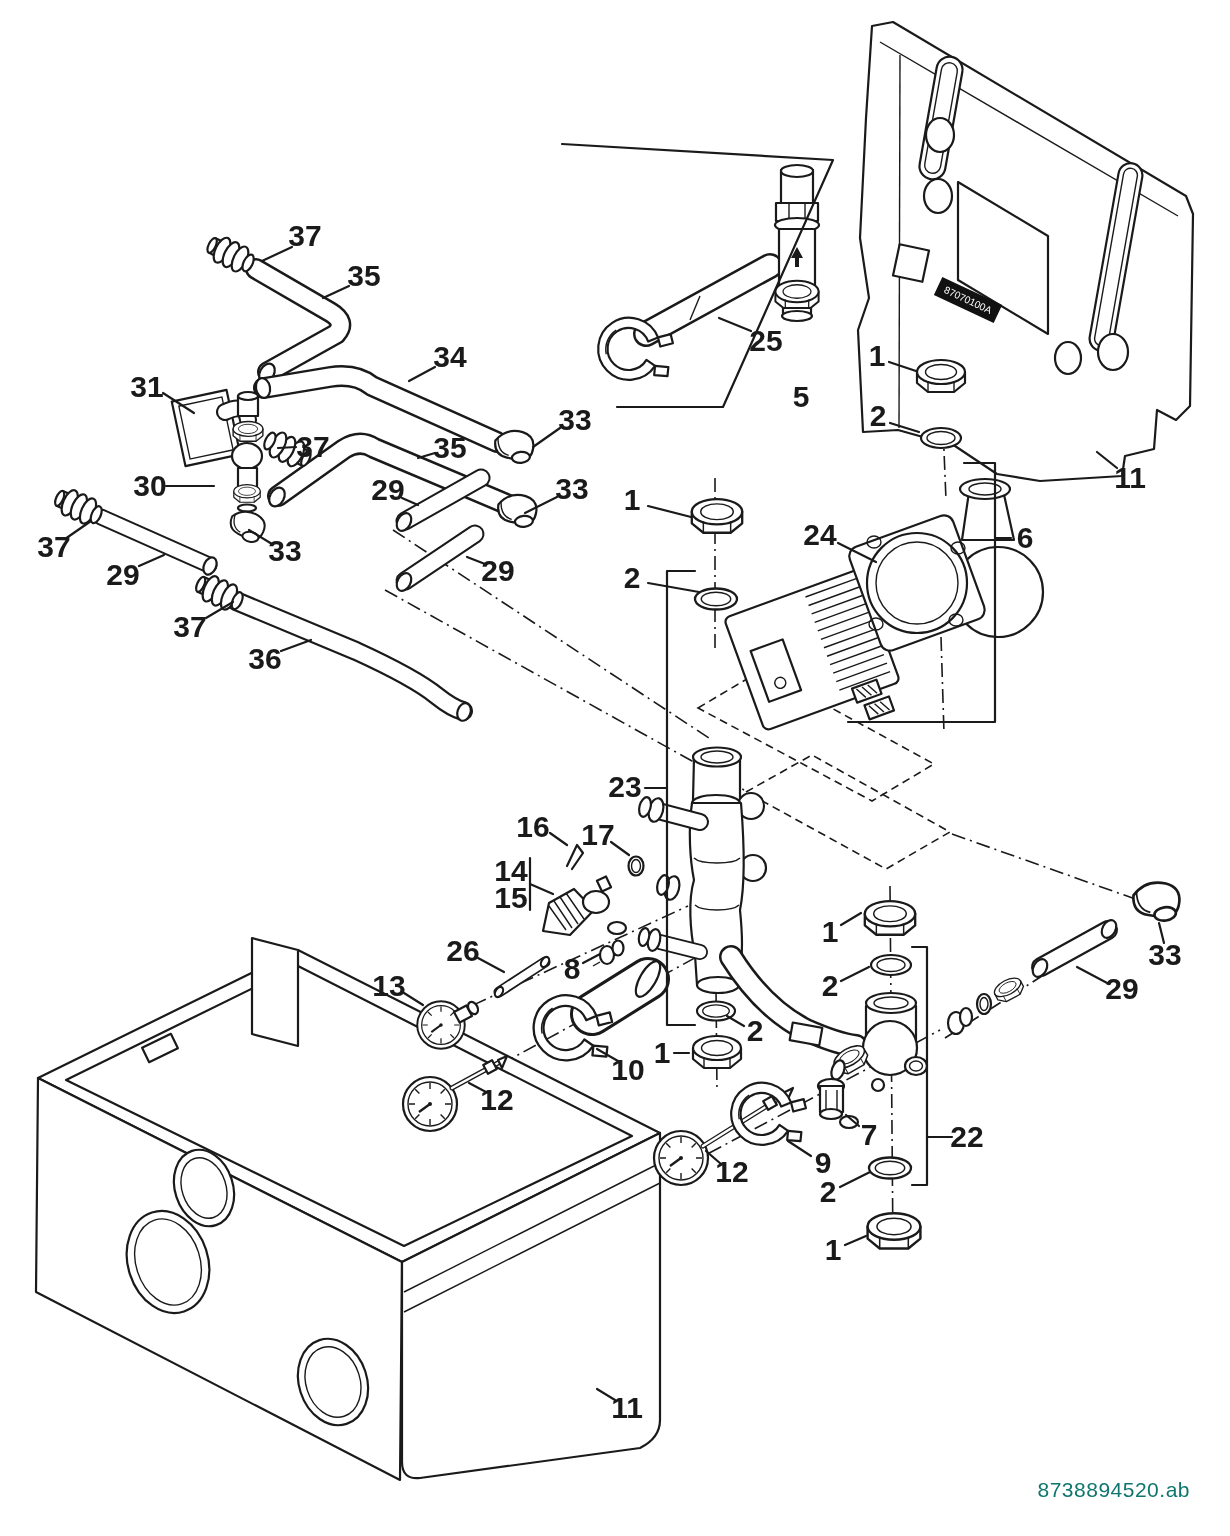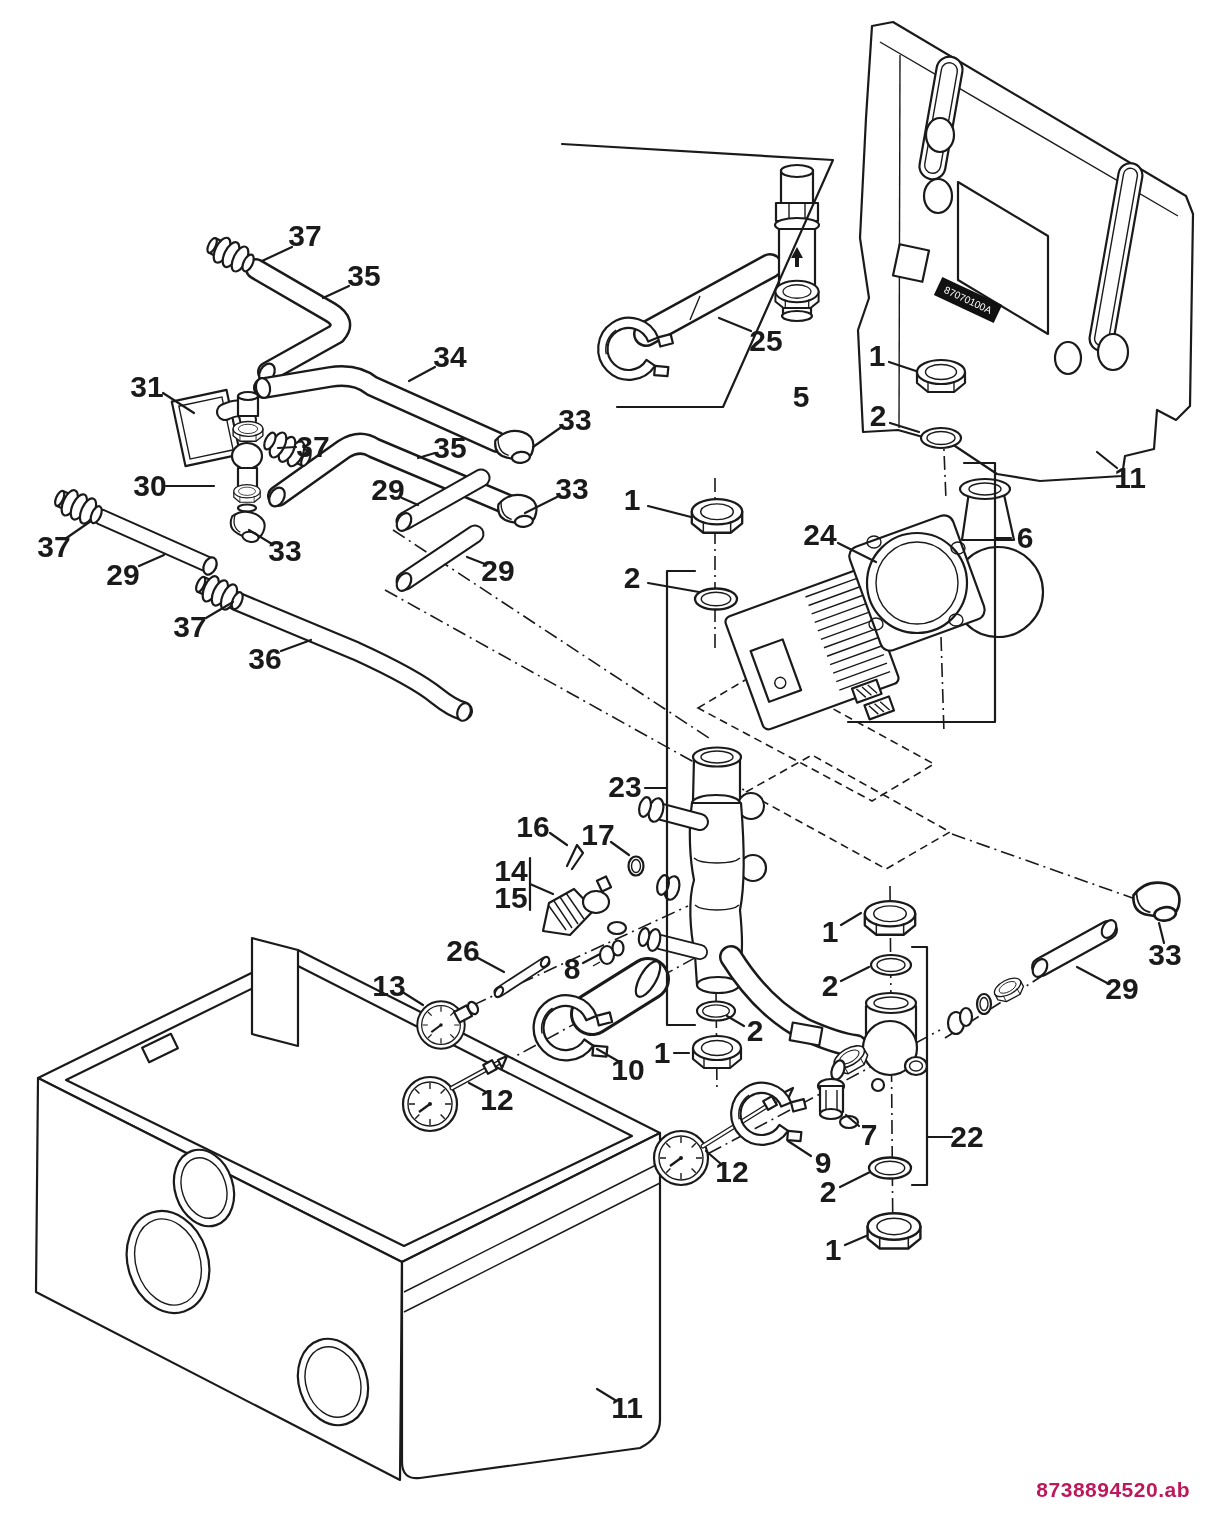--- a/index.html
+++ b/index.html
@@ -8,21 +8,21 @@
   svg{position:absolute;left:0;top:0;}
   .o{fill:#fff;stroke:#1a1a1a;stroke-width:2.2;stroke-linejoin:round;}
   .l{fill:none;stroke:#1a1a1a;stroke-width:2.2;stroke-linecap:round;stroke-linejoin:round;}
   .t{fill:none;stroke:#1a1a1a;stroke-width:1.4;}
   .pw{fill:none;stroke:#fff;stroke-linecap:round;stroke-linejoin:round;}
   .pb{fill:none;stroke:#1a1a1a;stroke-linecap:round;stroke-linejoin:round;}
   .dd{fill:none;stroke:#1a1a1a;stroke-width:1.6;stroke-dasharray:14 5 2 5;}
   .dsh{fill:none;stroke:#1a1a1a;stroke-width:1.6;stroke-dasharray:8 5;}
   .callout{font-family:"Liberation Sans",sans-serif;font-size:30px;font-weight:600;fill:#1a1a1a;}
   #part-code{position:absolute;left:990px;top:1478px;width:200px;text-align:right;
-             font-size:21px;letter-spacing:.5px;color:#be185d;font-weight:bold;}
+             font-size:21px;letter-spacing:.5px;color:#0f766e;}
 </style>
 </head>
 <body>
 
 <div id="page">
 <svg id="diagram" width="1230" height="1536" viewBox="0 0 1230 1536">
 
   <defs>
     <g id="nut">
       <path class="o" d="M-24,-5 L-24,6 L-13,15 L13,15 L24,6 L24,-5 Z"></path>

